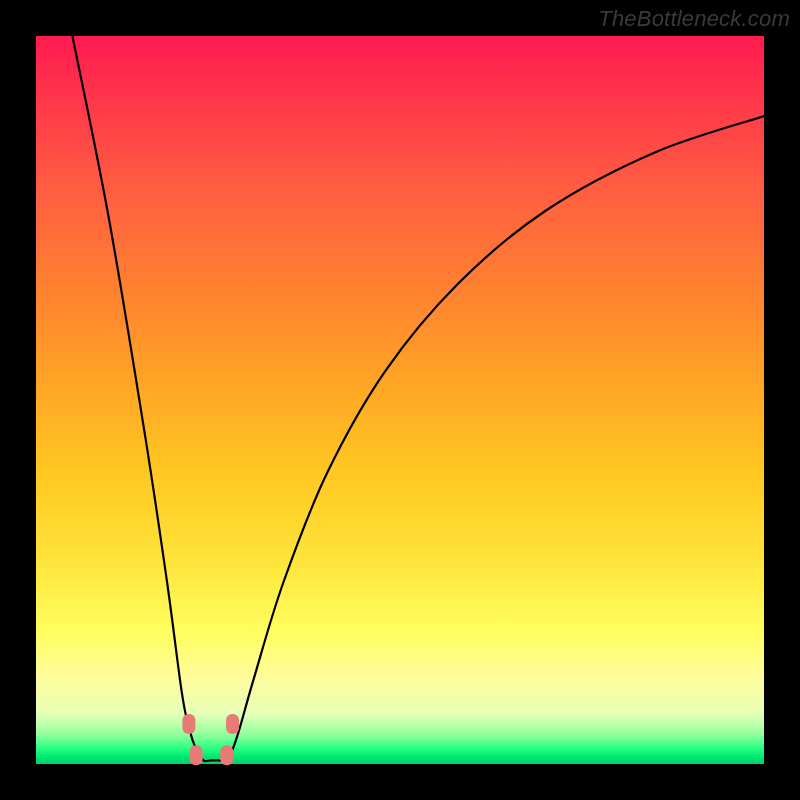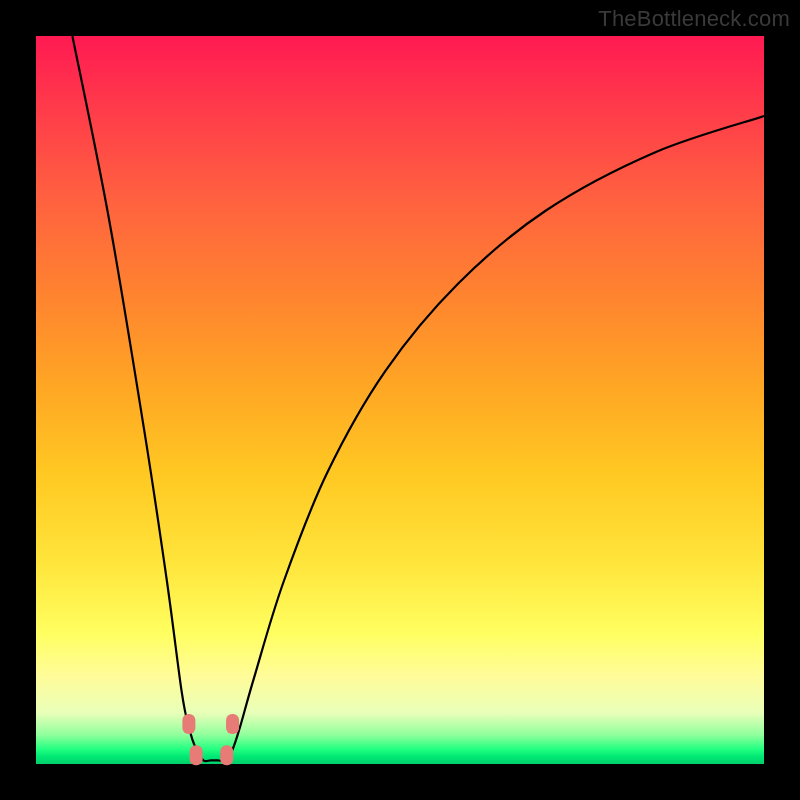--- a/index.html
+++ b/index.html
@@ -9,20 +9,21 @@
     height: 800px;
     overflow: hidden;
     background: #000;
     font-family: Arial, Helvetica, sans-serif;
   }
   .frame {
     position: absolute;
     left: 0; top: 0;
     width: 800px; height: 800px;
     background: #000;
+    font-style: italic;
   }
   .plot {
     position: absolute;
     left: 36px;
     top: 36px;
     width: 728px;
     height: 728px;
     background: linear-gradient(to bottom,
       #ff1a52 0%,
       #ff3b4a 10%,

